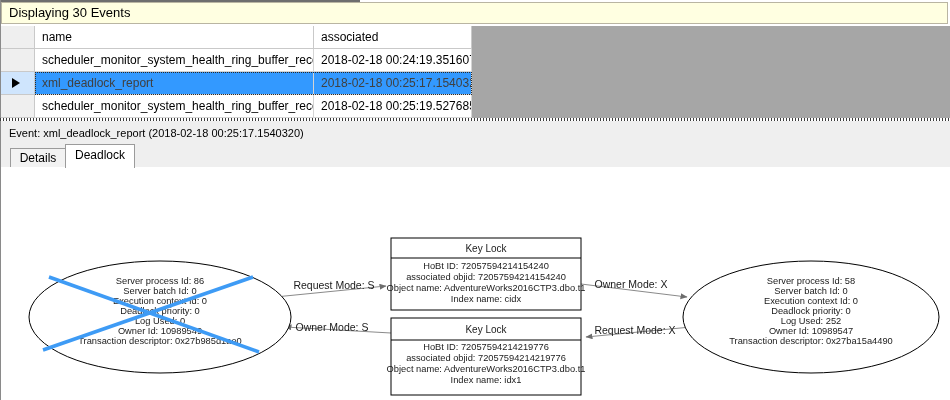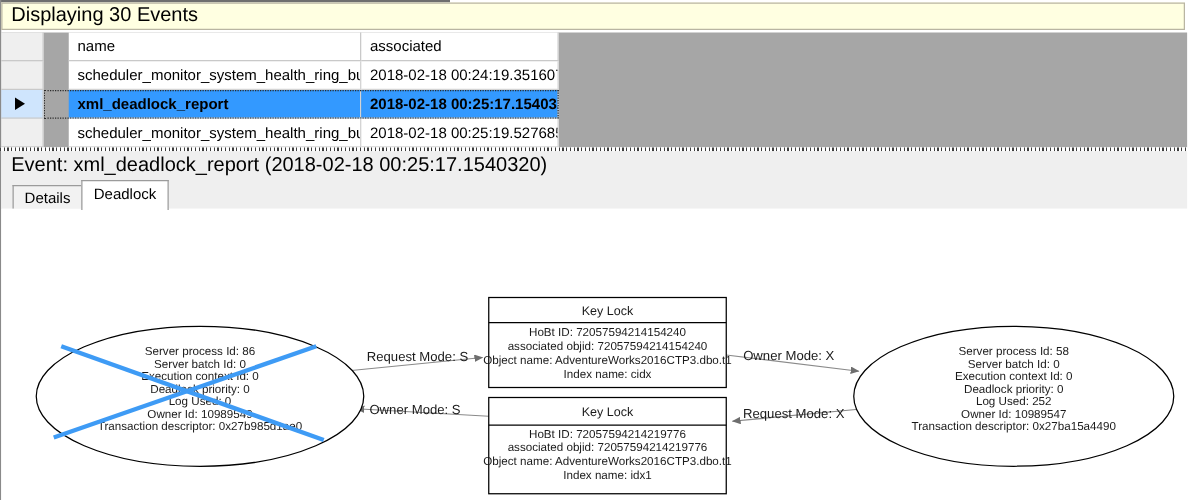--- a/index.html
+++ b/index.html
@@ -7,48 +7,48 @@
     position:relative;width:950px;height:400px;overflow:hidden;
     font-family:"Liberation Sans",sans-serif;color:#000;background:#fff;
   }
   .left-border{position:absolute;left:0;top:0;width:1px;height:400px;background:#8a8a8a;}
   .top-edge{position:absolute;left:0;top:0;width:360px;height:2px;background:#6e6e6e;}
 
   
   .info-bar{
     position:absolute;left:1px;top:2px;width:947px;height:22px;
     background:#FFFFE1;border:1px solid #B9B5A2;box-sizing:border-box;
-    font-size:16px;line-height:20px;padding-left:7px;
+    font-size:13px;line-height:20px;padding-left:7px;
   }
 
   
   .grid{position:absolute;left:1px;top:26px;width:949px;height:92px;background:#A6A6A6;}
   .grid-row{display:flex;height:23px;box-sizing:border-box;}
   .sel-cell{width:34px;height:23px;background:#EFEFEF;border-right:1px solid #C9C9C9;
     border-bottom:1px solid #C9C9C9;box-sizing:border-box;position:relative;flex:none;}
   .cells{display:flex;flex:none;}
   .cell{height:23px;box-sizing:border-box;background:#fff;border-right:1px solid #D4D4D4;
     border-bottom:1px solid #D4D4D4;font-size:12px;line-height:22px;padding-left:7px;
     white-space:nowrap;overflow:hidden;}
-  .col-name{width:234px;margin-left:20px;}
+  .col-name{width:279px;}
   .col-ts{width:158px;}
   .grid-row.header .cell{border-right:1px solid #C9C9C9;border-bottom:1px solid #C9C9C9;}
-  .grid-row.selected .cell{background:#3399FF;color:#000000;font-weight:bold;}
+  .grid-row.selected .cell{background:#3399FF;color:#404040;}
   .grid-row.selected .cells{outline:1px dotted #2b2b2b;outline-offset:-1px;}
   .grid-row.selected .sel-cell{background:#CFE5FD;}
   .row-arrow{position:absolute;left:11px;top:6px;width:0;height:0;
     border-left:8px solid #000;border-top:5px solid transparent;border-bottom:5px solid transparent;}
 
   
   .splitter{position:absolute;left:0;top:118px;width:950px;height:3px;background:#fff;
     background-image:repeating-linear-gradient(90deg,#3c3c3c 0 1px,#ffffff 1px 3px);}
 
   
   .event-bar{position:absolute;left:1px;top:121px;width:949px;height:23px;background:#EFEFEF;
-    font-size:16px;line-height:24px;padding-left:8px;box-sizing:border-box;}
+    font-size:11px;line-height:24px;padding-left:8px;box-sizing:border-box;}
 
   
   .tabstrip{position:absolute;left:1px;top:144px;width:949px;height:23px;background:#EFEFEF;}
   .tab{position:absolute;box-sizing:border-box;font-size:12px;text-align:center;
     border:1px solid #9B9B9B;border-bottom:none;background:#F2F2F2;cursor:default;}
   .tab.inactive{left:9px;top:4px;width:56px;height:19px;line-height:18px;}
   .tab.active{left:64px;top:0;width:70px;height:24px;line-height:21px;background:#fff;z-index:2;}
 
   
   .content{position:absolute;left:1px;top:167px;width:949px;height:233px;background:#fff;}

